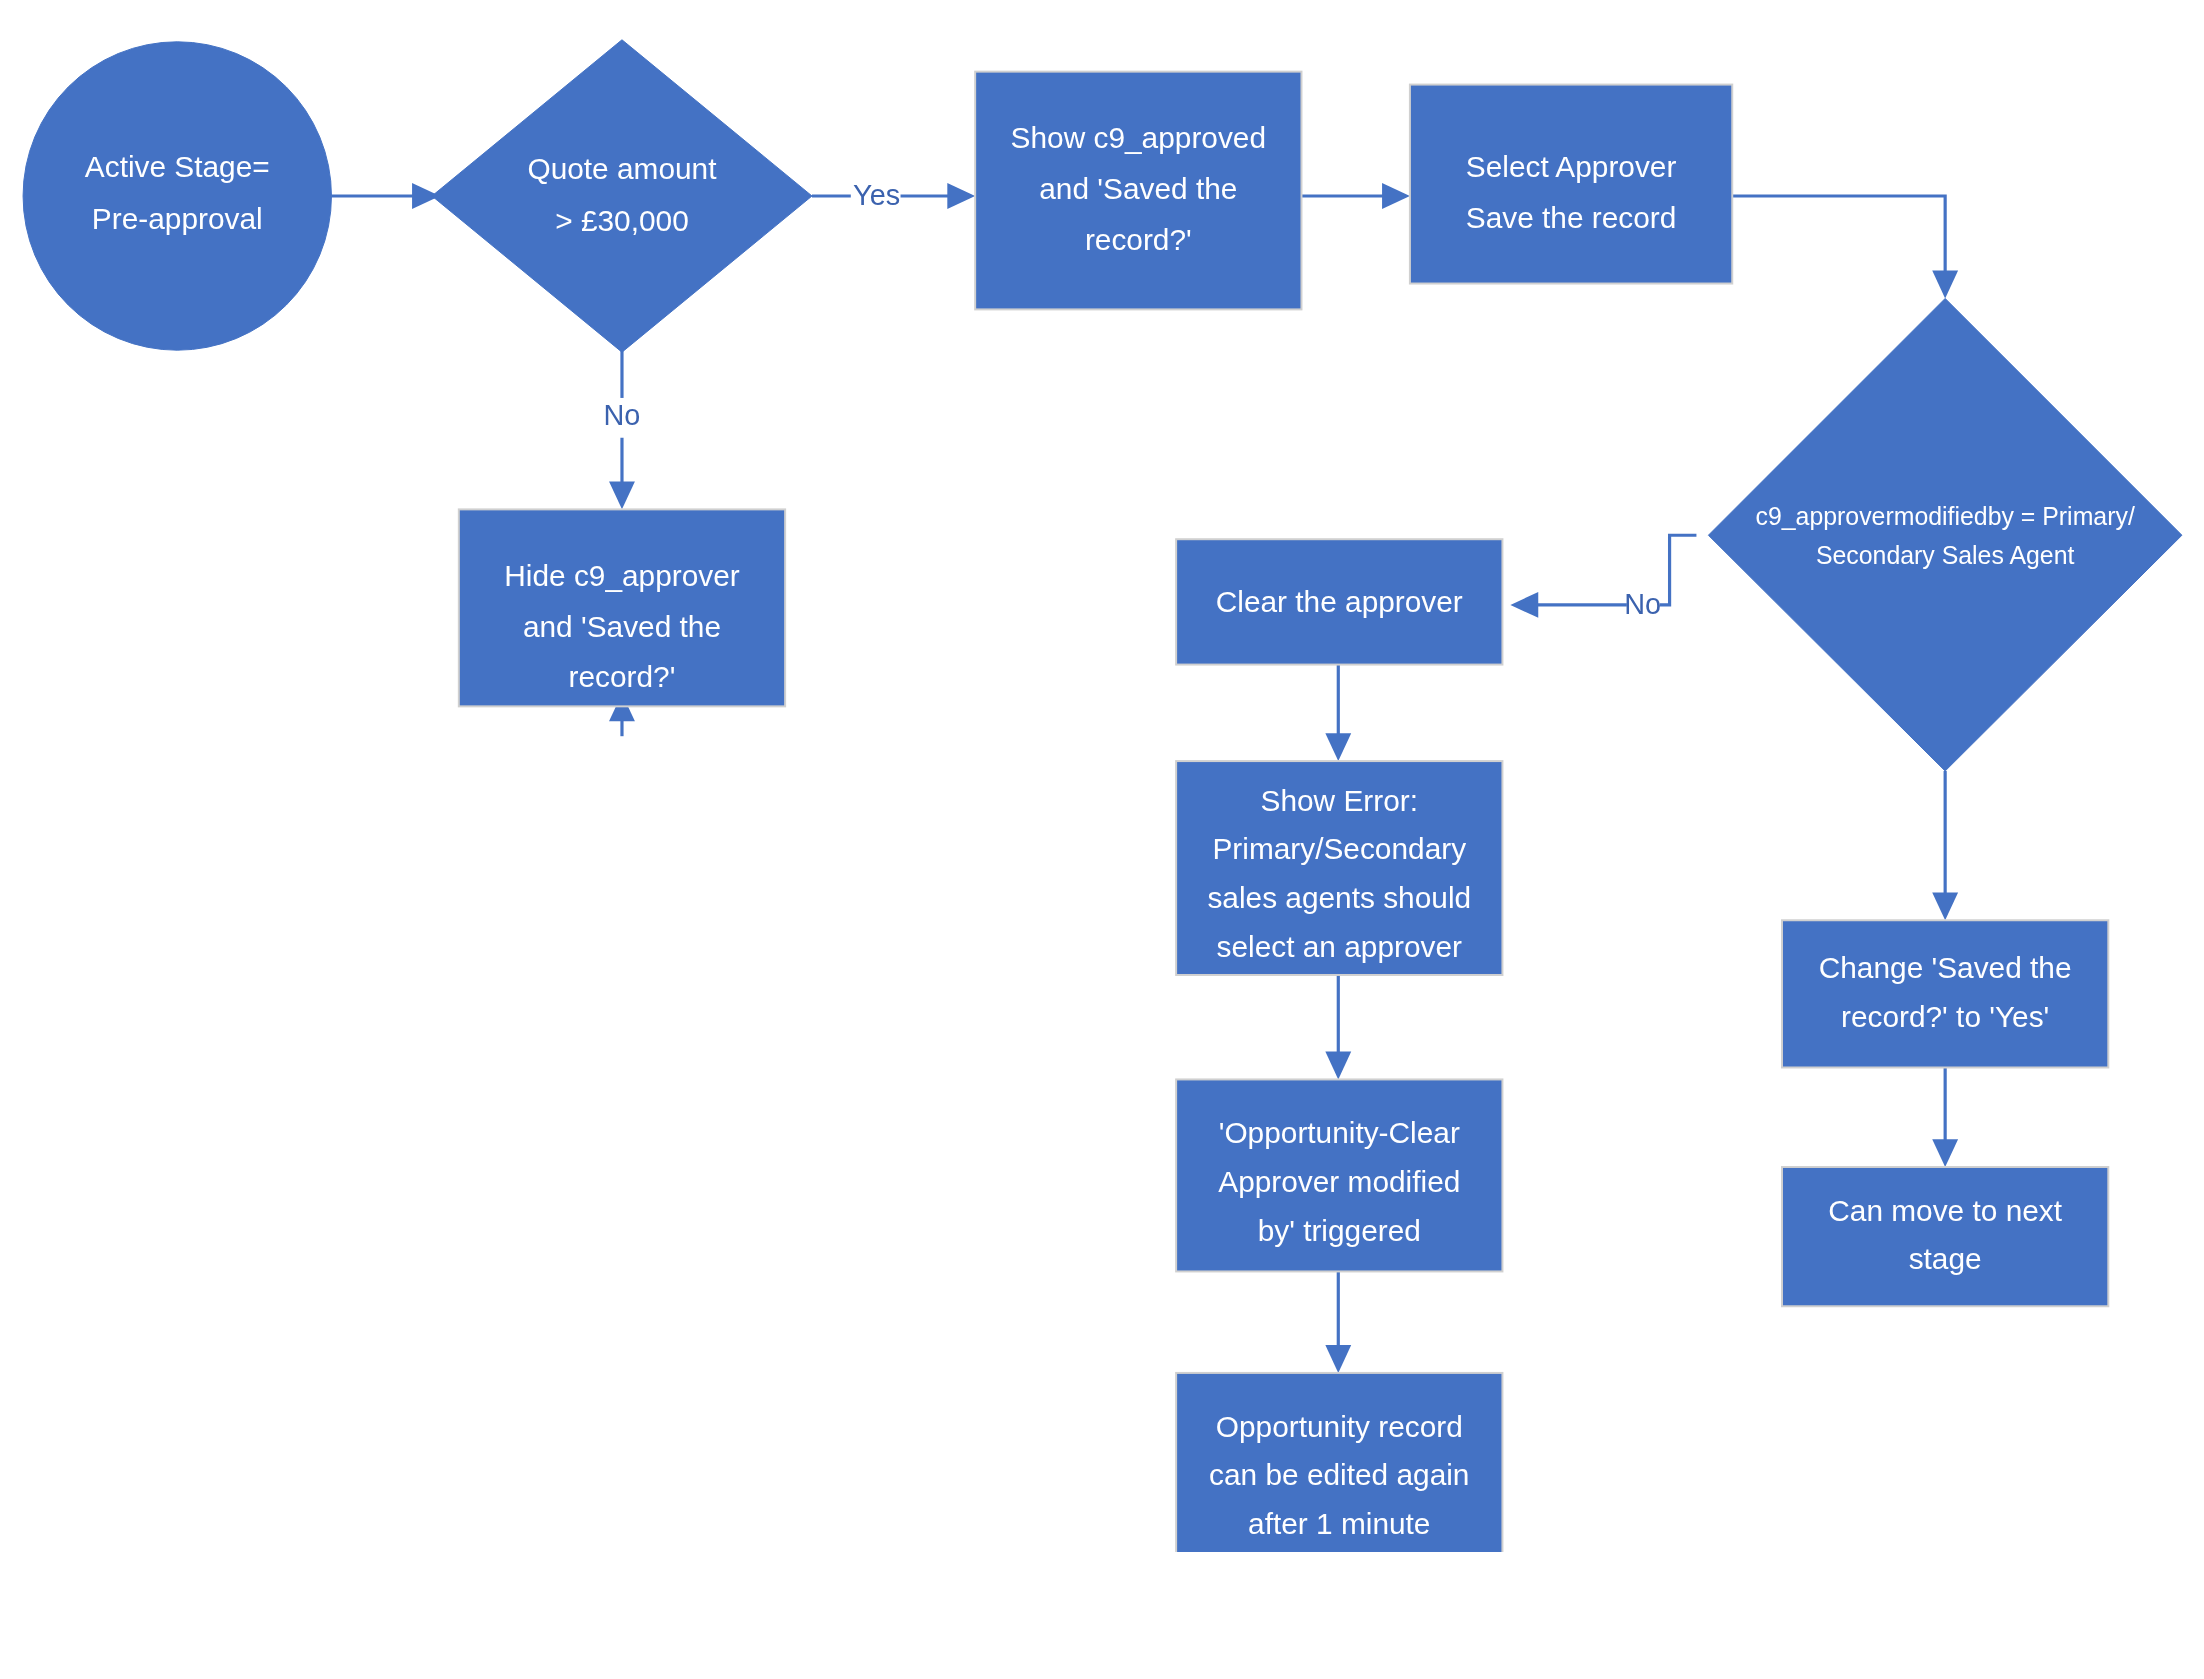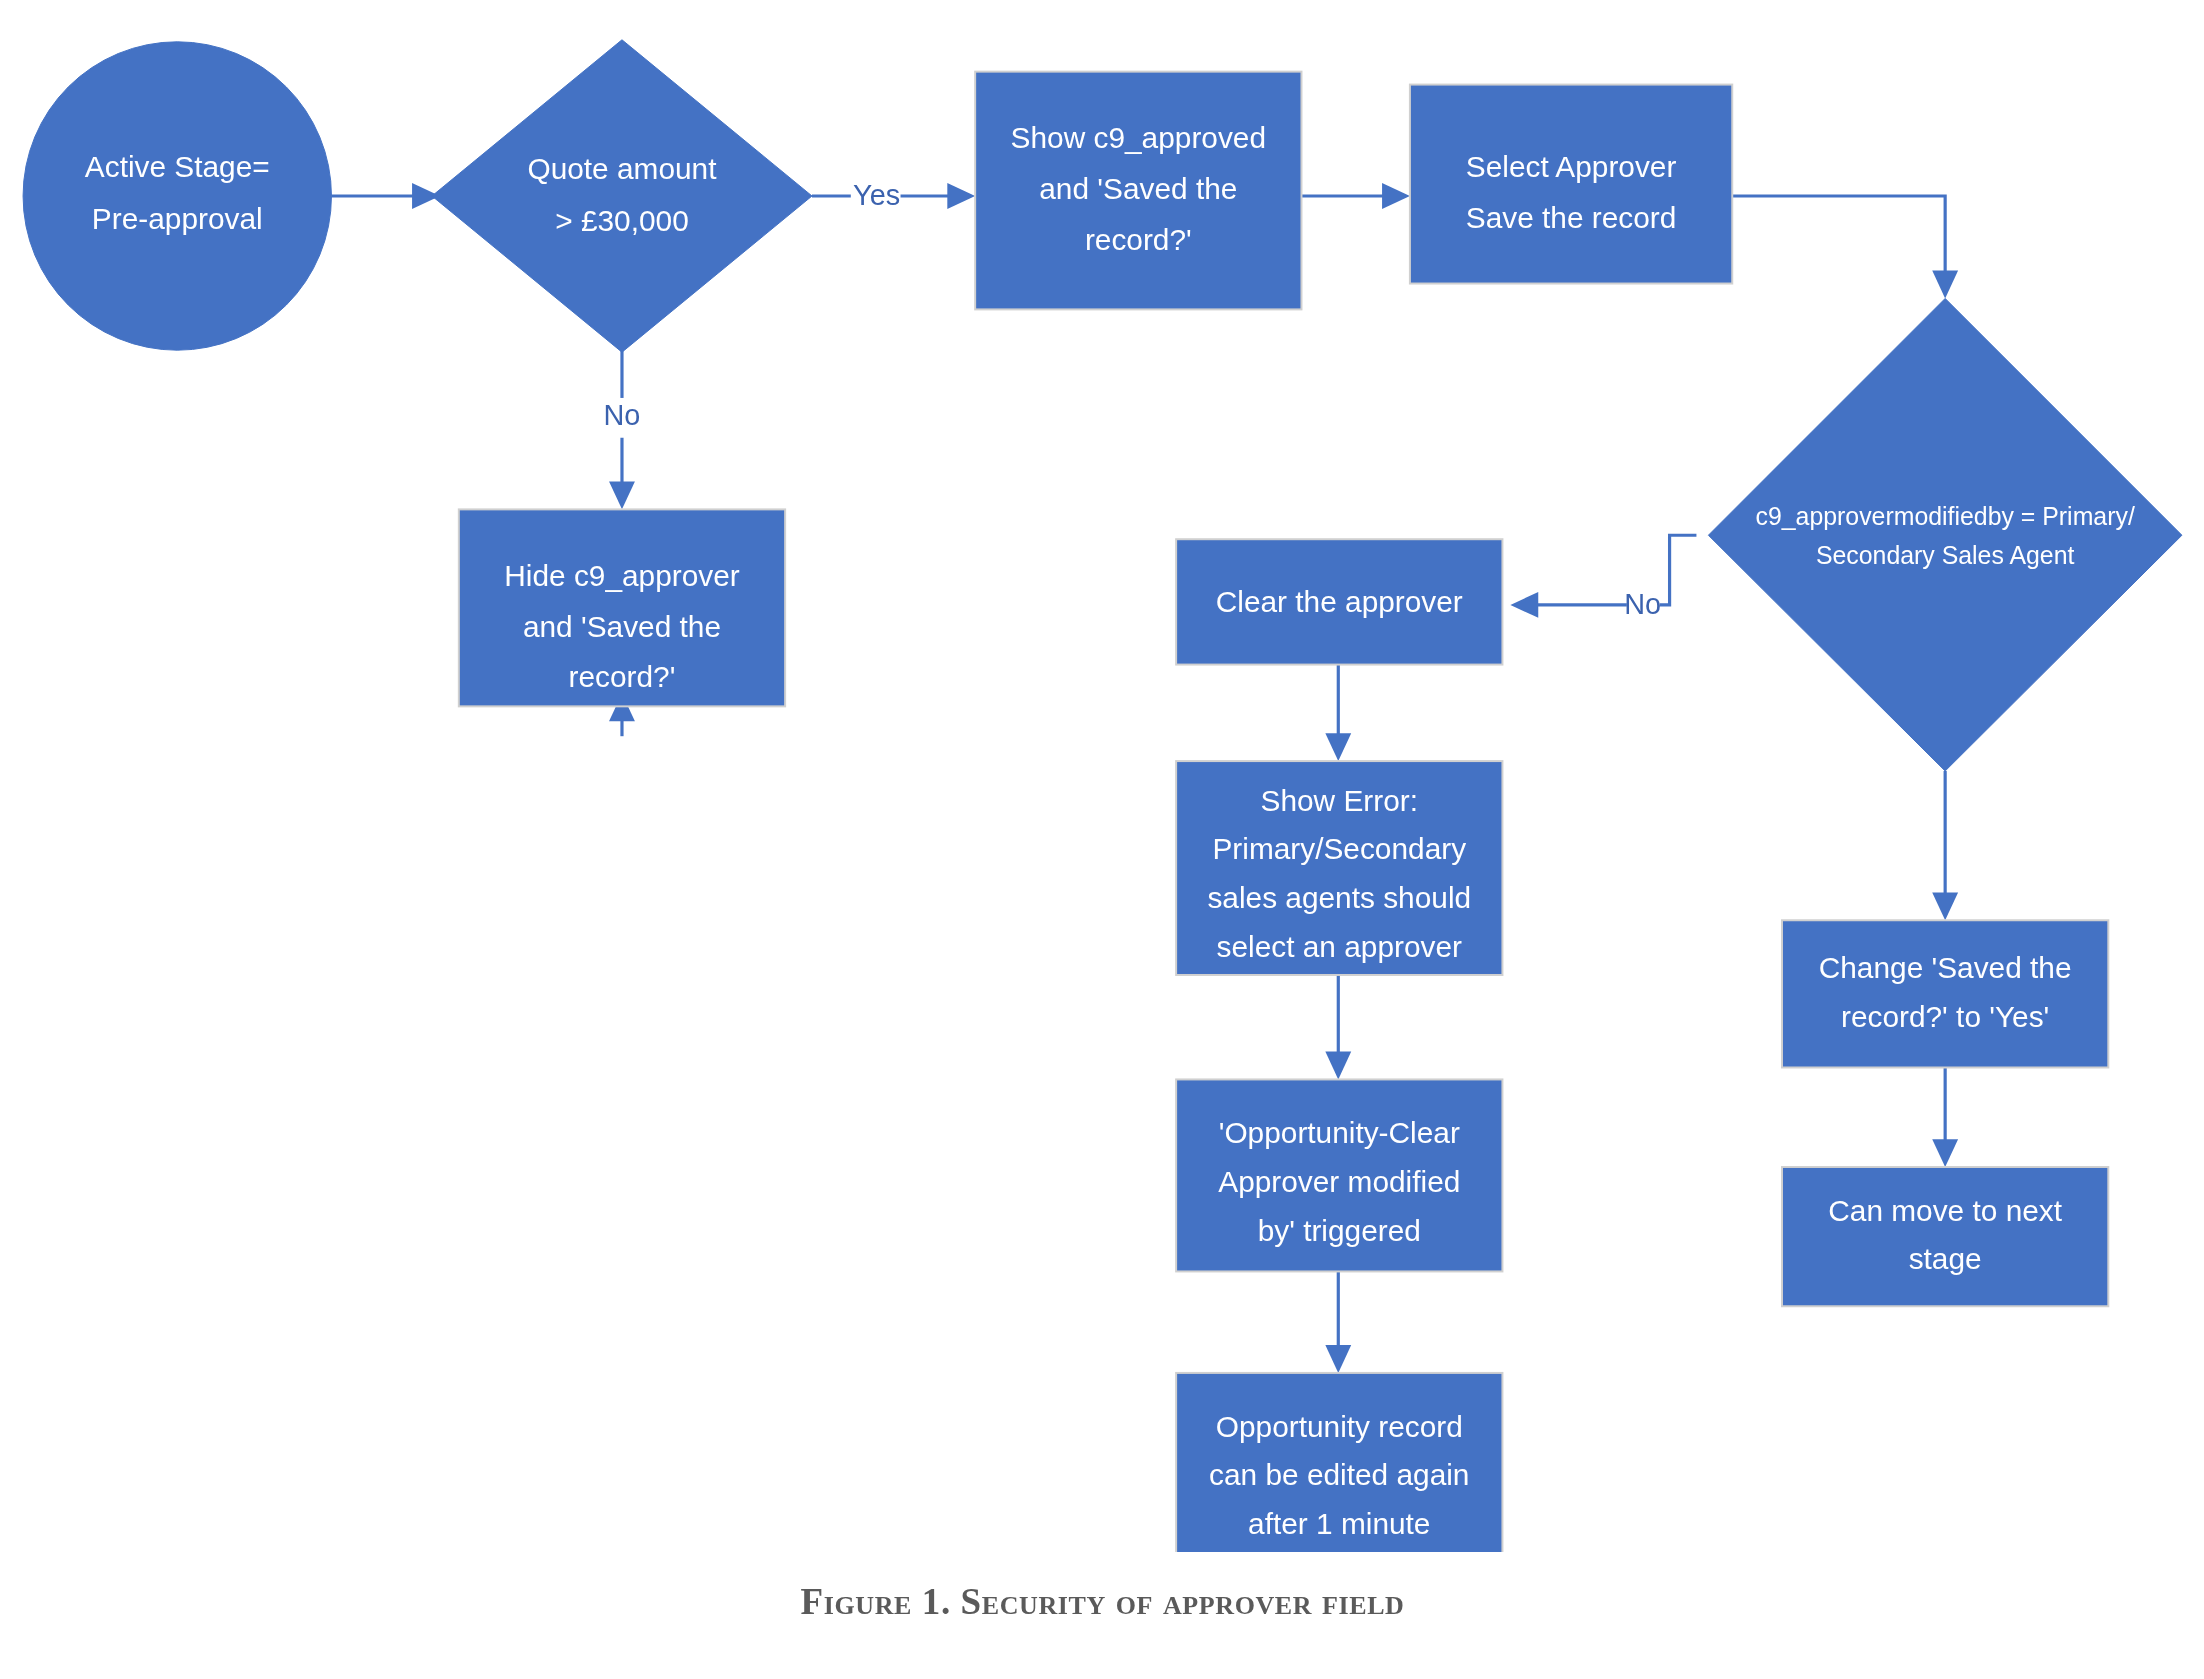--- a/index.html
+++ b/index.html
@@ -221,16 +221,15 @@
     </g>
 
     <g>
       <rect class="node-box" x="1791" y="1173" width="328" height="140"></rect>
       <text class="node-text" x="1955" y="1219">Can move to next</text>
       <text class="node-text" x="1955" y="1268">stage</text>
     </g>
 
   </svg>
 
-  <div id="figure-caption">Figure 1. Security of approver field</div>
 
 </div>
 
 
 </body></html>

